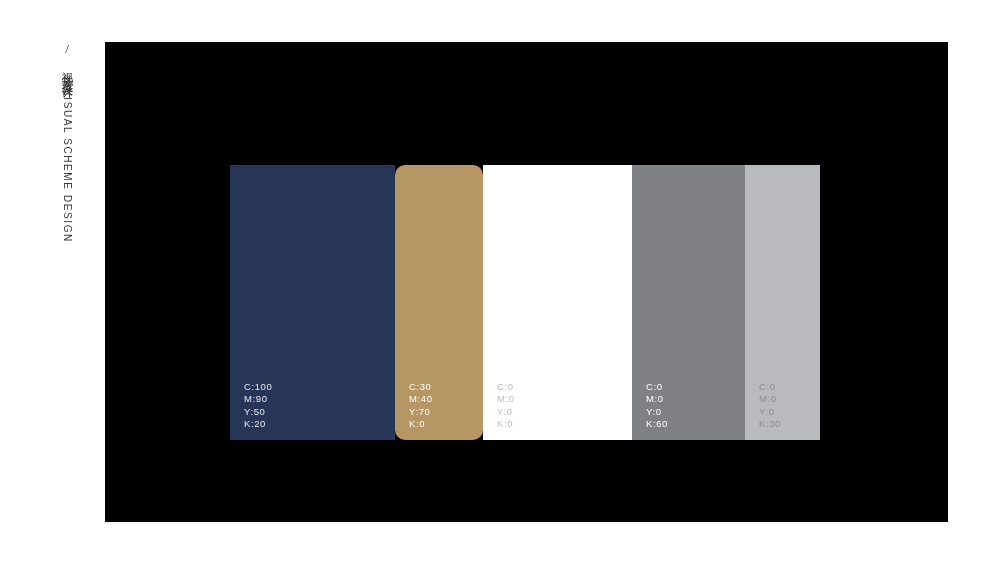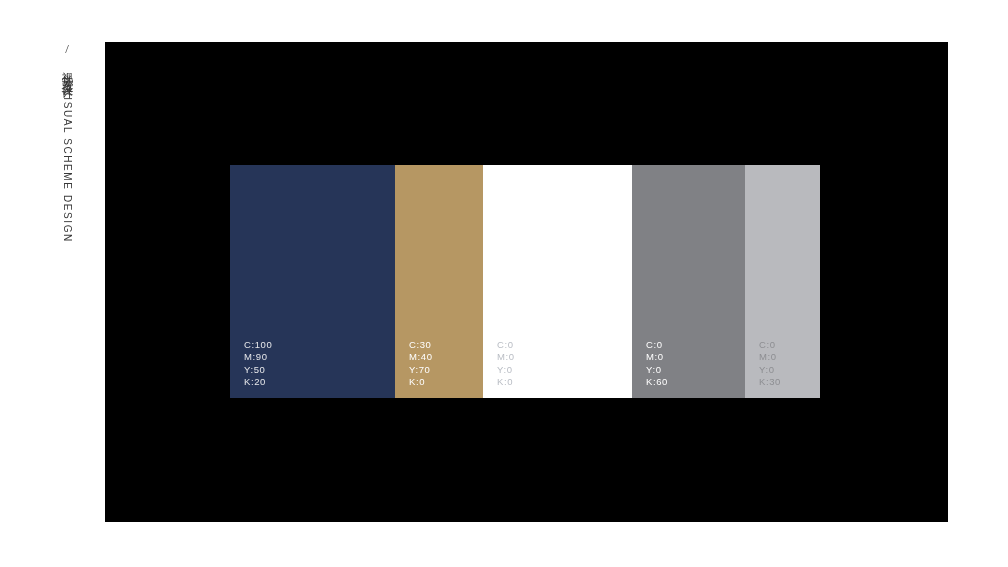--- a/index.html
+++ b/index.html
@@ -64,21 +64,21 @@
     height: 480px;
     background: #000000;
   }
 
   
   #palette-strip {
     position: absolute;
     left: 230px;
     top: 165px;
     width: 590px;
-    height: 233px;
+    height: 275px;
     display: flex;
     flex-direction: row;
   }
   .swatch {
     position: relative;
     height: 100%;
     box-sizing: border-box;
   }
   .swatch-values {
     position: absolute;
@@ -105,21 +105,21 @@
 
 <div id="palette-strip">
     <div class="swatch" style="background: rgb(38, 53, 88); width: 165px;">
       <div class="swatch-values" style="color: rgb(230, 231, 234);">
         <div>C:100</div>
         <div>M:90</div>
         <div>Y:50</div>
         <div>K:20</div>
       </div>
     </div>
-    <div class="swatch" style="background: rgb(182, 151, 99); width: 88px;">
+    <div class="swatch" style="background: rgb(182, 151, 99); width: 88px; border-radius: 10px;">
       <div class="swatch-values" style="color: rgb(255, 255, 255);">
         <div>C:30</div>
         <div>M:40</div>
         <div>Y:70</div>
         <div>K:0</div>
       </div>
     </div>
     <div class="swatch" style="background: rgb(255, 255, 255); width: 149px;">
       <div class="swatch-values" style="color: rgb(185, 189, 196);">
         <div>C:0</div>

